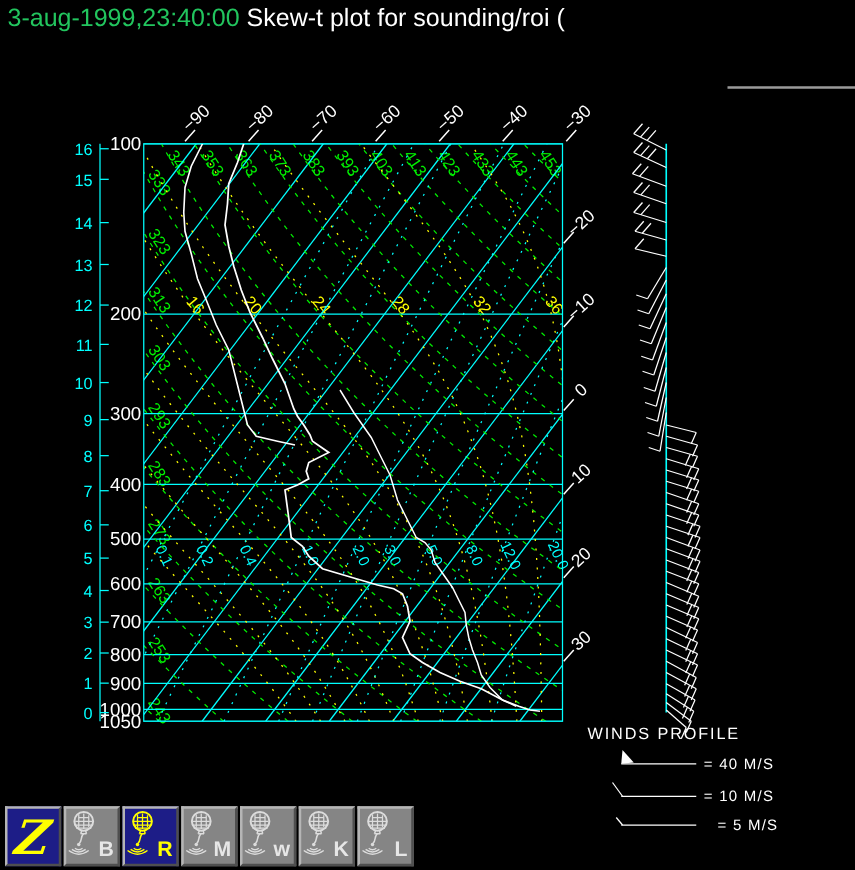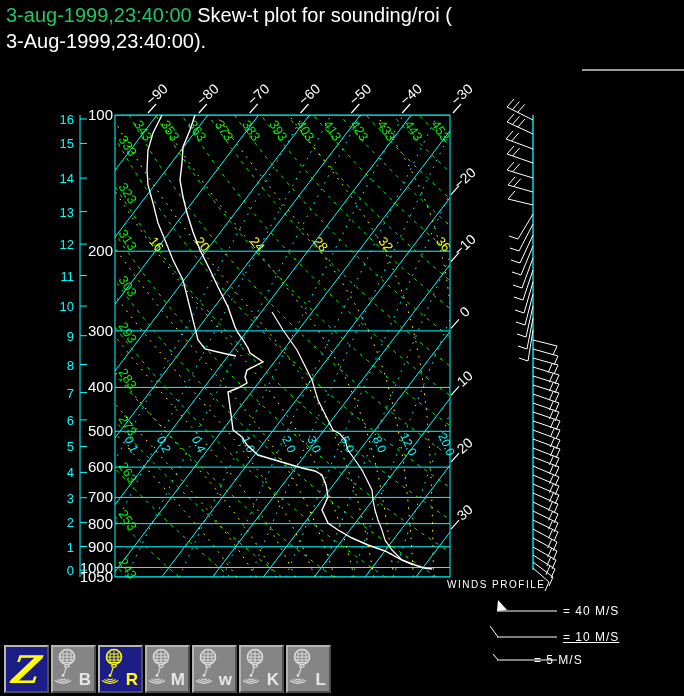--- a/index.html
+++ b/index.html
@@ -2,39 +2,39 @@
 <html><head>
 <meta charset="utf-8">
 <style>
   html,body{margin:0;padding:0;background:#000;width:684px;height:696px;overflow:hidden;}
   body{position:relative;font-family:"Liberation Sans",sans-serif;}
   #title{position:absolute;left:6px;top:2px;font-size:20px;line-height:26px;color:#fff;white-space:pre;z-index:3;}
   #title .ts{color:#22c55e;}
   #graybar{position:absolute;left:582px;top:69px;width:102px;height:2px;background:#9a9a9a;z-index:2;}
   #plot{position:absolute;left:0;top:0;z-index:1;pointer-events:none;}
   #plot text{font-family:"Liberation Sans",sans-serif;}
-  #windsTitle{position:absolute;left:447px;top:579px;color:#fff;font-size:10px;letter-spacing:1.5px;z-index:3;}
+  #windsTitle{position:absolute;left:470px;top:579px;color:#fff;font-size:13px;letter-spacing:1.5px;z-index:3;}
   .legLabel{position:absolute;color:#fff;font-size:12px;letter-spacing:1px;z-index:3;}
-  #leg0{left:563px;top:604px;} #leg1{left:563px;top:630px;text-decoration:underline;} #leg2{left:534px;top:653px;}
+  #leg0{left:563px;top:604px;} #leg1{left:563px;top:630px;} #leg2{left:574px;top:653px;}
   #toolbar{position:absolute;left:4px;top:645px;display:flex;gap:2px;z-index:4;}
   .tbtn{width:45px;height:48px;background:#858585;border:2px solid;border-color:#b5b5b5 #4f4f4f #4f4f4f #b5b5b5;
         position:relative;padding:0;margin:0;box-sizing:border-box;cursor:pointer;}
   .tbtn.navy{background:#1d1d87;}
   .tbtn .letter{position:absolute;right:3px;bottom:1px;font-size:17px;font-weight:bold;color:#e6e6e6;
         font-family:"Liberation Sans",sans-serif;}
   .tbtn.navy .letter{color:#ffff00;}
   .tbtn .iconwrap{position:absolute;left:1px;top:1px;}
   .zlogo{position:absolute;left:0;top:0;width:100%;height:100%;display:flex;align-items:center;justify-content:center;
         color:#ffff00;font-family:"DejaVu Serif",serif;font-style:italic;font-weight:bold;font-size:38px;
         transform:skewX(-8deg);}
 </style>
 </head>
 <body>
 
-<div id="title"><span class="ts">3-aug-1999,23:40:00</span><span> Skew-t plot for sounding/roi (</span><br><span>3-Aug-1999,23:40:00).</span></div>
+<div id="title"><span class="ts">3-aug-1999,23:40:00</span><span> Skew-t plot for sounding/roi (</span><br></div>
 
 <div id="graybar"></div>
 
 <svg id="plot" width="684" height="696">
     <defs>
       <clipPath id="pc">
         <rect x="115" y="115" width="335" height="462"></rect>
       </clipPath>
     </defs>
     <g>

